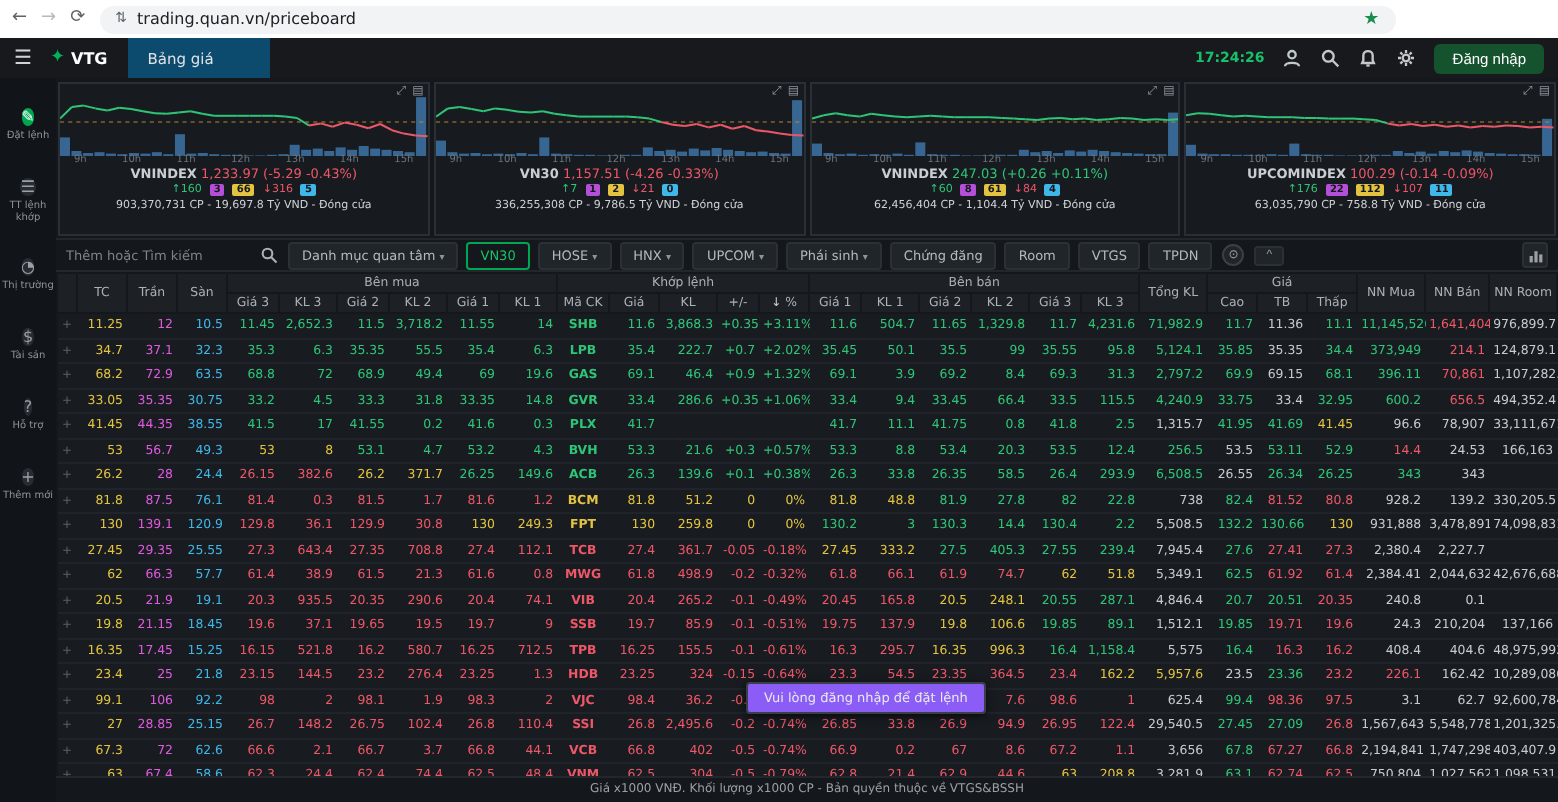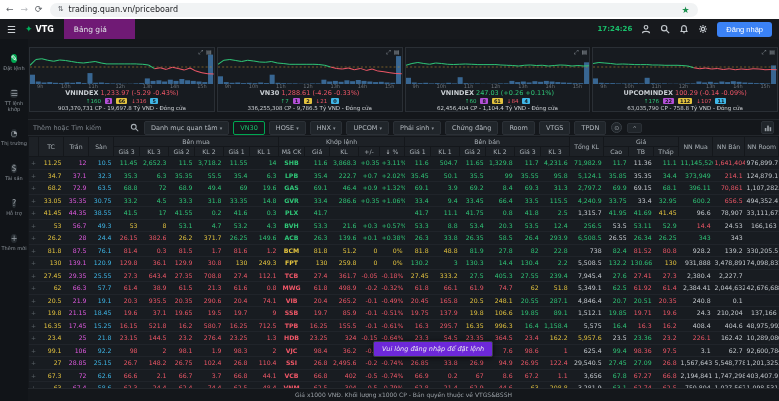--- a/index.html
+++ b/index.html
@@ -13,40 +13,40 @@
   .url-pill { width:648px; height:14px; background:#f1f3f4; border-radius:7px;
     display:flex; align-items:center; padding:0 8px; gap:5px; font-size:8px; color:#202124; }
   .url-text { flex:1; }
   .star-ic { color:#1a8f4d; font-size:9px; }
   
   .app-header { height:20px; background:#17191d; display:flex; align-items:center;
     color:#e8eaed; padding-left:7px; }
   .burger { color:#cfd3d7; font-size:10px; margin-right:9px; }
   .logo { display:flex; align-items:center; gap:3px; font-size:8px; font-weight:bold; color:#fff; }
   .logo-mark { color:#00b35c; font-size:9px; }
-  .hdr-tab { margin-left:10px; background:#701a75; height:20px; display:flex; align-items:center;
+  .hdr-tab { margin-left:10px; background:#0c4a6e; height:20px; display:flex; align-items:center;
     padding:0 28px 0 10px; font-size:7.5px; color:#dfe3e6; }
   .hdr-right { margin-left:auto; display:flex; align-items:center; gap:9px; padding-right:7px; }
   .hdr-time { color:#19c06b; font-size:7px; font-weight:bold; }
   .hdr-ic { width:10px; height:10px; display:block; }
   .hdr-ic * { stroke:#c3c8cd; fill:none; stroke-width:1.4; }
-  .login-btn { background:#3b82f6; color:#fff; font-size:7.5px; padding:3px 9px;
+  .login-btn { background:#14532d; color:#fff; font-size:7.5px; padding:3px 9px;
     border-radius:3px; border:none; }
   
   .main { display:flex; height:362px; }
   .sidebar { width:28px; background:#111418; display:flex; flex-direction:column;
     align-items:center; padding-top:7px; gap:9px; flex:none; }
   .side-item { width:28px; text-align:center; }
   .side-ic { width:15px; height:15px; border-radius:50%; background:#262c31; color:#9aa0a6;
     font-size:8px; line-height:15px; margin:0 auto 1px; text-align:center; }
   .side-item.accent .side-ic { background:#00a651; color:#fff; }
   .side-label { font-size:5px; color:#8d949b; line-height:1.15; display:block; }
   .content { flex:1; display:flex; flex-direction:column; background:#14171b; min-width:0; }
   
-  .charts { display:flex; gap:2px; padding:2px 1px 1px 1px; height:80px;align-items:center; }
+  .charts { display:flex; gap:2px; padding:2px 1px 1px 1px; height:80px; }
   .chart-panel { flex:1; background:#171b20; border:1px solid #2a2f35; position:relative;
     display:flex; flex-direction:column; min-width:0; }
   .panel-icons { position:absolute; top:0; right:2px; color:#8d949b; font-size:6px;
     display:flex; gap:3px; z-index:2; }
   svg.mini { width:100%; height:34px; margin-top:2px; display:block; }
   .x-labels { display:flex; justify-content:space-between; padding:0 7px; font-size:5px;
     color:#6d747b; line-height:1; }
   .idx-line { text-align:center; font-size:6.5px; margin-top:1px; line-height:1.1;
     white-space:nowrap; }
   .idx-name { color:#c9ced3; font-weight:bold; }
@@ -87,23 +87,23 @@
     border-bottom:1px solid #20242a; white-space:nowrap; overflow:hidden; font-size:6.2px;
     background:#181c21; color:#c6cbd0; }
   td.pin { color:#596066; text-align:center; font-size:6px; }
   td.sym { text-align:center; font-weight:bold; }
   .y { color:#e3c33f; } .m { color:#e05ae0; } .c { color:#3fb7e8; }
   .g { color:#2fc577; } .r { color:#ee5767; } .w { color:#c6cbd0; }
   .sort-ic { color:#d0d5da; font-size:6px; }
   
   .board-footer { height:13px; line-height:12px; text-align:center; font-size:6px;
     color:#9aa0a6; border-top:1px solid #23272c; flex:none; }
-  .tooltip { position:absolute; left:345px; top:205px; background:#6d28d9;
+  .tooltip { position:absolute; left:345px; top:205px; background:#8b5cf6;
     border:1px solid #3a4046; color:#e8eaed; font-size:6.5px; padding:3px 8px;
-    border-radius:2px; z-index:10; box-shadow:0 1px 5px rgba(0,0,0,.7); white-space:nowrap;font-style:italic; }
+    border-radius:2px; z-index:10; box-shadow:0 1px 5px rgba(0,0,0,.7); white-space:nowrap; }
 </style>
 </head>
 <body>
 
 <div class="browser-bar">
   <span class="nav-ic">←</span>
   <span class="nav-ic dis">→</span>
   <span class="nav-ic">⟳</span>
   <div class="url-pill">
     <span class="nav-ic" style="font-size:7px;">⇅</span>
@@ -320,21 +320,21 @@
           </svg>
           <div class="x-labels">
             <span>9h</span>
             <span>10h</span>
             <span>11h</span>
             <span>12h</span>
             <span>13h</span>
             <span>14h</span>
             <span>15h</span>
           </div>
-          <div class="idx-line"><span class="idx-name">VN30</span> <span class="idx-quote down">1,288.61 (-4.26 -0.33%)</span></div>
+          <div class="idx-line"><span class="idx-name">VN30</span> <span class="idx-quote down">1,157.51 (-4.26 -0.33%)</span></div>
           <div class="breadth">
             <span class="b-up">↑7</span>
             <span class="chipb ce">1</span>
             <span class="chipb ref">2</span>
             <span class="b-down">↓21</span>
             <span class="chipb fl">0</span>
           </div>
           <div class="vol-line">336,255,308 CP - 9,786.5 Tỷ VND - Đóng cửa</div>
         </div>
         <div class="chart-panel">

